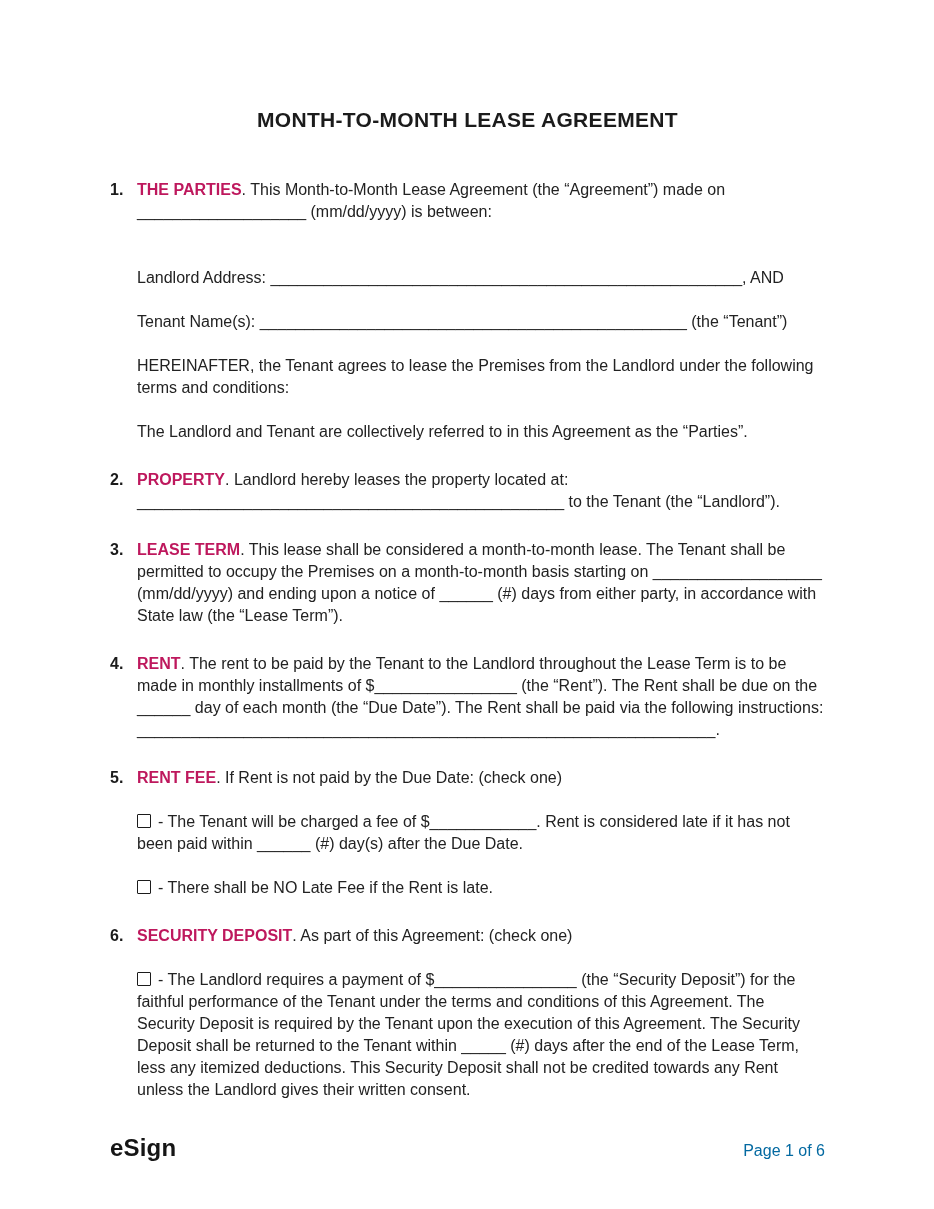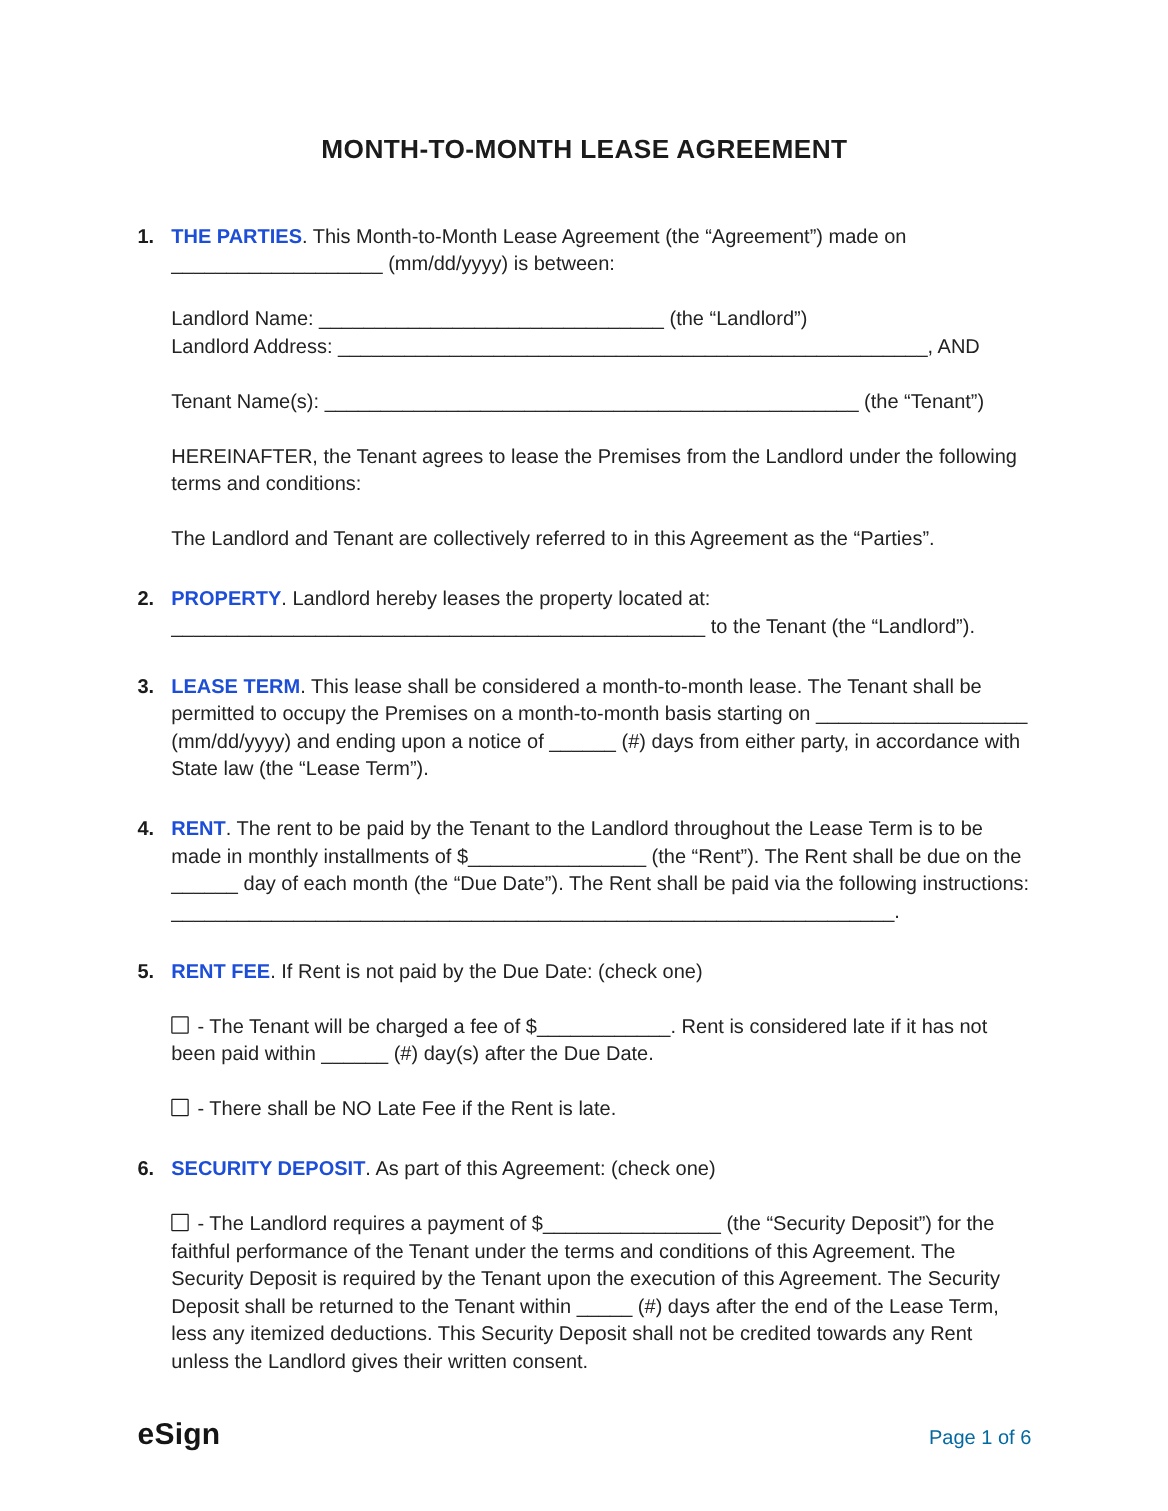--- a/index.html
+++ b/index.html
@@ -43,21 +43,21 @@
     min-width: 0;
   }
   .sec-body p {
     margin: 0 0 22px 0;
   }
   .sec-body p:last-child {
     margin-bottom: 0;
   }
   .b {
     font-weight: bold;
-    color: #1d4ed8;
+    color: #be185d;
   }
   .checkbox {
     display: inline-block;
     width: 12px;
     height: 12px;
     border: 1.6px solid #1b1b1b;
     border-radius: 1px;
     background: #ffffff;
     margin-right: 7px;
     vertical-align: -1px;
@@ -89,21 +89,21 @@
 <body>
 
 <div class="page">
 
   <h1 class="doc-title">MONTH-TO-MONTH LEASE AGREEMENT</h1>
 
   <div class="section">
     <div class="sec-num">1.</div>
     <div class="sec-body">
       <p><span class="b">THE PARTIES</span><span>. This Month-to-Month Lease Agreement (the “Agreement”) made on ___________________ (mm/dd/yyyy) is between:</span></p>
-      <p><span>Landlord Name: _______________________________ (the “Landlord”)</span><br><span>Landlord Address: _____________________________________________________, AND</span></p>
+      <p><br><span>Landlord Address: _____________________________________________________, AND</span></p>
       <p><span>Tenant Name(s): ________________________________________________ (the “Tenant”)</span></p>
       <p><span>HEREINAFTER, the Tenant agrees to lease the Premises from the Landlord under the following terms and conditions:</span></p>
       <p><span>The Landlord and Tenant are collectively referred to in this Agreement as the “Parties”.</span></p>
     </div>
   </div>
 
   <div class="section">
     <div class="sec-num">2.</div>
     <div class="sec-body">
       <p><span class="b">PROPERTY</span><span>. Landlord hereby leases the property located at:</span><br><span>________________________________________________ to the Tenant (the “Landlord”).</span></p>

